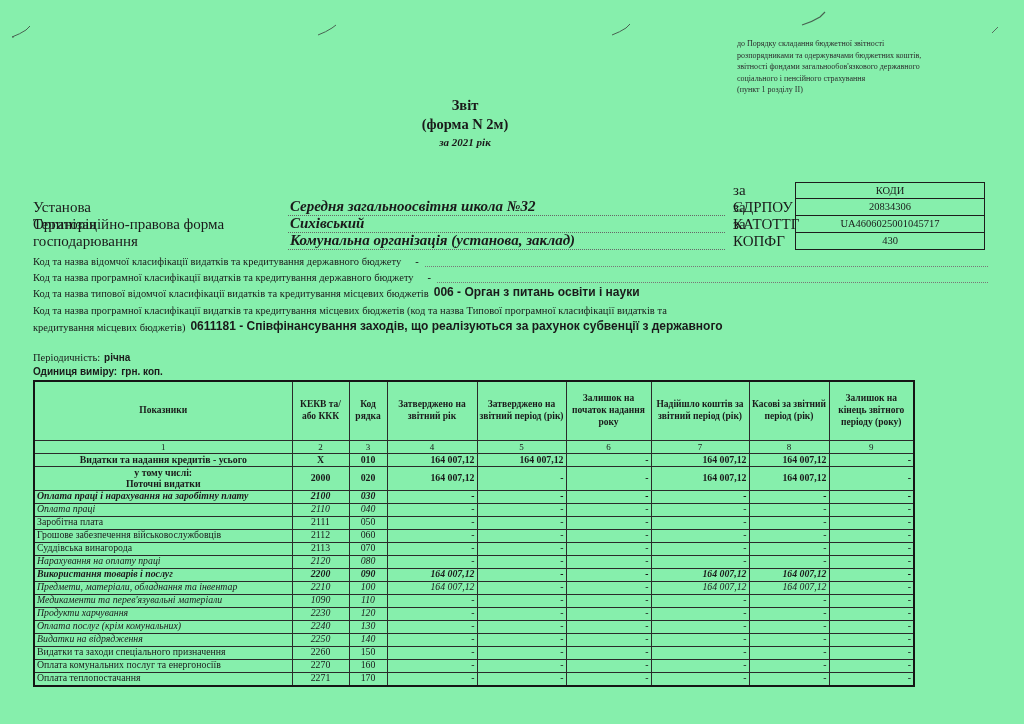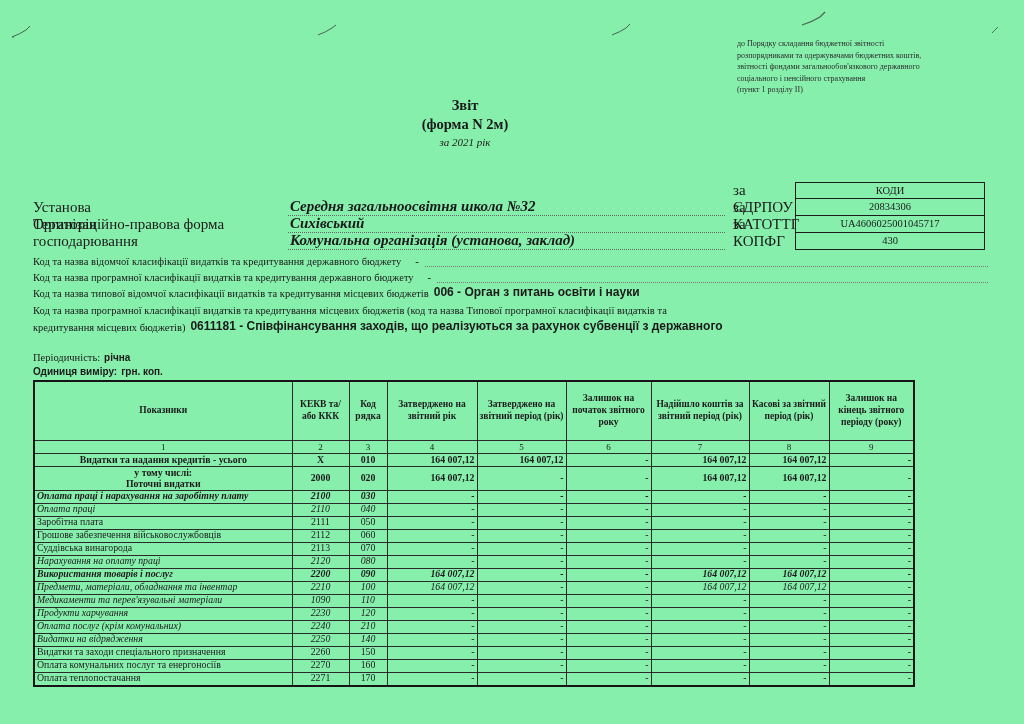--- a/index.html
+++ b/index.html
@@ -9,21 +9,21 @@
     font-family:"Liberation Serif", serif;
   }
   
   .ref-note{position:absolute;left:737px;top:38px;width:235px;
     font-size:8px;line-height:1.45;color:#2b2b2b;}
   
   .pen{position:absolute;opacity:.75;}
   
   .title-block{position:absolute;left:60px;top:96px;width:810px;text-align:center;}
   .title-line{font-weight:bold;font-size:14.5px;line-height:1.3;}
-  .title-sub{font-weight:normal;font-style:italic;font-size:11px;margin-top:2px;}
+  .title-sub{font-weight:bold;font-style:italic;font-size:11px;margin-top:2px;}
   
   .codes-box{position:absolute;left:795px;top:182px;width:188px;
     border:1.5px solid #1c1c1c;font-size:10.5px;text-align:center;}
   .codes-box .cb-row{border-top:1px solid #1c1c1c;height:16px;line-height:16px;}
   .codes-box .cb-head{height:15px;line-height:15px;}
   
   .org-row{position:absolute;left:33px;width:762px;display:flex;align-items:flex-end;height:16px;font-size:15px;}
   .org-label{width:255px;flex:0 0 auto;}
   .org-value{flex:1 1 auto;border-bottom:1px dotted #666;
     font-weight:bold;font-style:italic;padding-left:2px;white-space:nowrap;}
@@ -159,21 +159,21 @@
         <col style="width:80px">
         <col style="width:85px">
     </colgroup>
     <thead>
       <tr>
         <th>Показники</th>
         <th>КЕКВ та/або ККК</th>
         <th>Код рядка</th>
         <th>Затверджено на звітний рік</th>
         <th>Затверджено на звітний період (рік)</th>
-        <th>Залишок на початок звітного року</th>
+        <th>Залишок на початок надання року</th>
         <th>Надійшло коштів за звітний період (рік)</th>
         <th>Касові за звітний період (рік)</th>
         <th>Залишок на кінець звітного періоду (року)</th>
       </tr>
       <tr class="numrow">
         <td>1</td>
         <td>2</td>
         <td>3</td>
         <td>4</td>
         <td>5</td>
@@ -315,21 +315,21 @@
           <td class="c-num">-</td>
           <td class="c-num">-</td>
           <td class="c-num">-</td>
           <td class="c-num">-</td>
           <td class="c-num">-</td>
           <td class="c-num">-</td>
         </tr>
         <tr class="row-it">
           <td class="c-label">Оплата послуг (крім комунальних)</td>
           <td class="c-kekv">2240</td>
-          <td class="c-code">210</td>
+          <td class="c-code">130</td>
           <td class="c-num">-</td>
           <td class="c-num">-</td>
           <td class="c-num">-</td>
           <td class="c-num">-</td>
           <td class="c-num">-</td>
           <td class="c-num">-</td>
         </tr>
         <tr class="row-it">
           <td class="c-label">Видатки на відрядження</td>
           <td class="c-kekv">2250</td>

